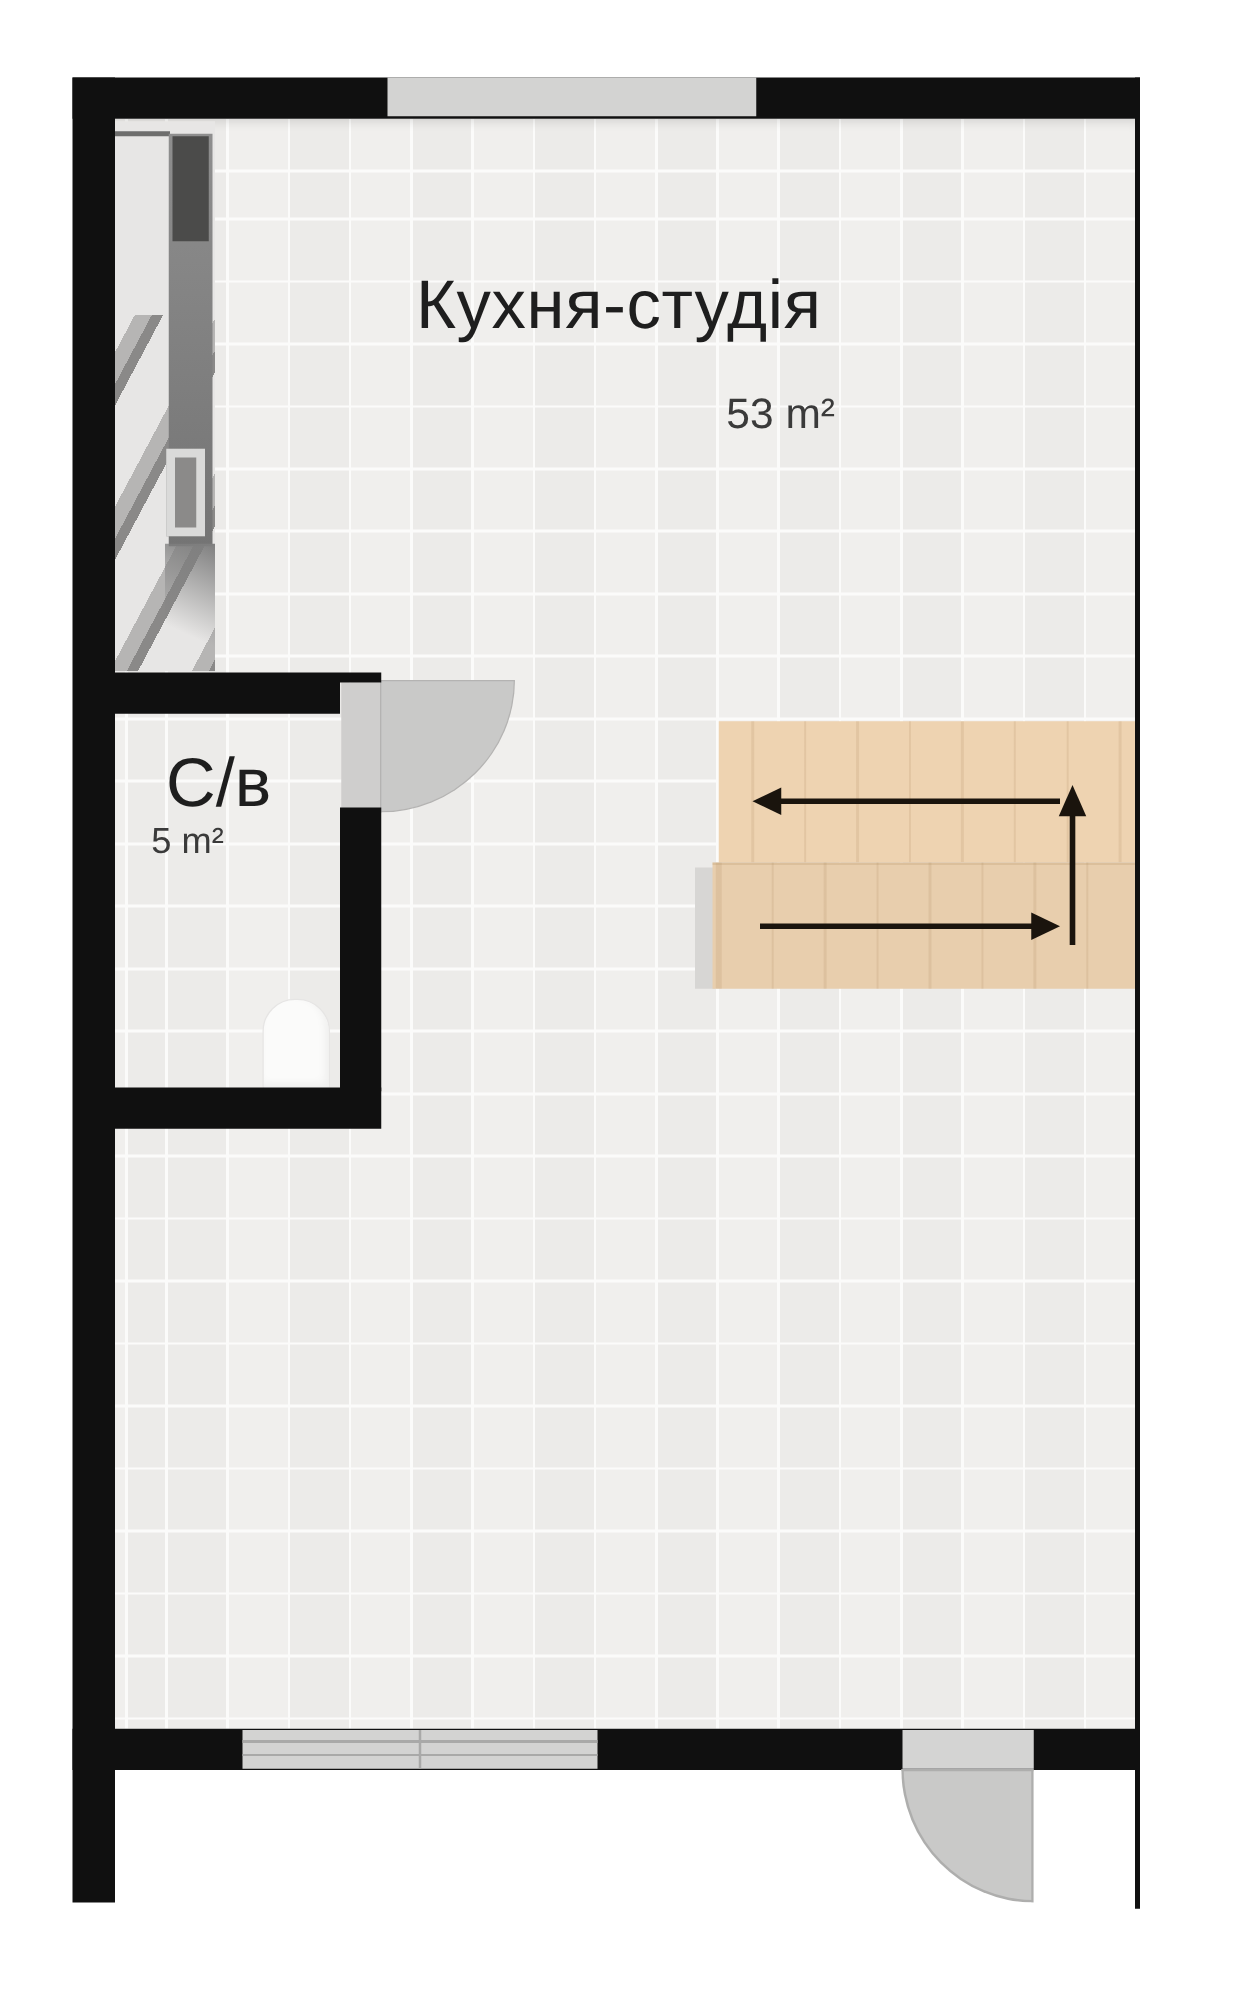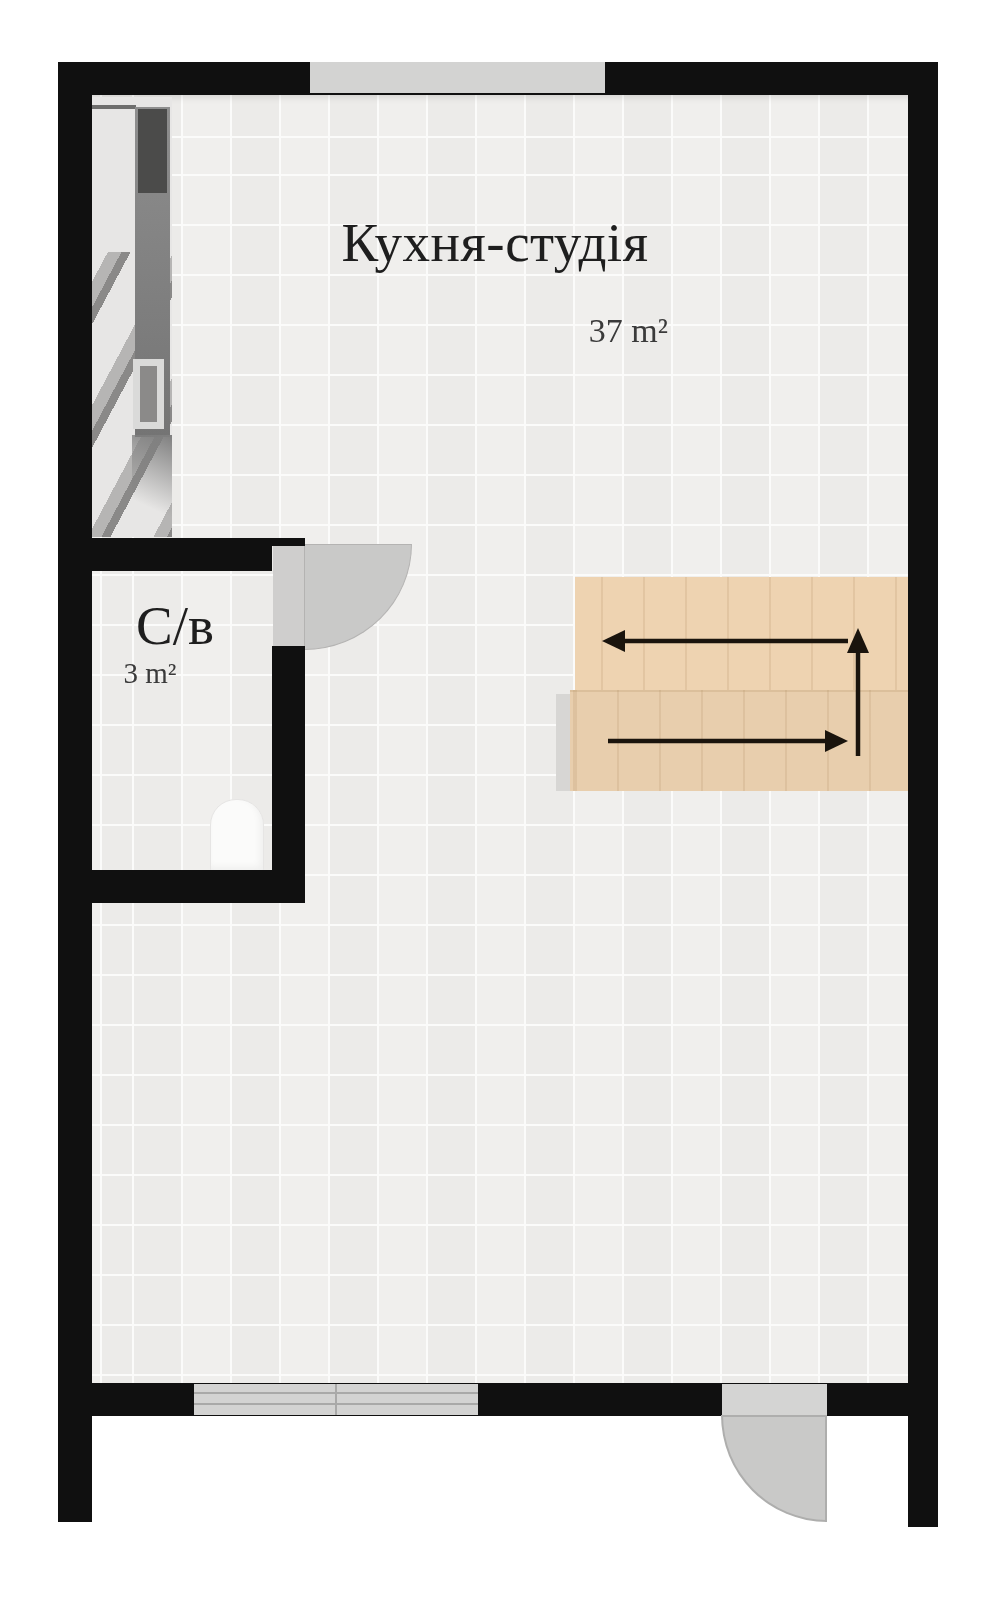--- a/index.html
+++ b/index.html
@@ -1,18 +1,18 @@
 <!DOCTYPE html>
 <html style="--wall: #101010; --floor: #f0efed; --grid: #fbfbfa; --outside: #ffffff; --stairs-upper: #eed3b1; --stairs-lower: #e8cead; --door-swing: #c9c9c8; --window-glass: #d3d3d2; --arrow: #1a140d; --text-primary: #1e1e1e; --text-secondary: #3a3a3a;"><head>
 <meta charset="utf-8">
 <style>
   html,body{margin:0;padding:0;background:#ffffff;}
   .canvas{
-    position:relative;width:1000px;height:1597px;background:var(--outside,#ffffff);
-    font-family:Liberation Serif, serif;overflow:hidden;
+    position:relative;width:912px;height:1597px;background:var(--outside,#ffffff);
+    font-family:Liberation Sans, sans-serif;overflow:hidden;
   }
   .abs{position:absolute;}
   
   .floor{
     left:92px;top:95px;width:816px;height:1288px;
     background-color:var(--floor,#f0efed);
     background-image:
       repeating-linear-gradient(90deg, var(--grid,#fbfbfa) 0 2px, rgba(255,255,255,0) 2px 49px),
       repeating-linear-gradient(0deg,  var(--grid,#fbfbfa) 0 2px, rgba(255,255,255,0) 2px 50px),
       repeating-linear-gradient(90deg, rgba(0,0,0,0.015) 0 49px, rgba(255,255,255,0.02) 49px 98px);
@@ -148,17 +148,17 @@
       <line x1="858" y1="756" x2="858" y2="650"></line>
       <polygon points="858,628 847,653 869,653"></polygon>
     </g>
     <g>
       <line x1="608" y1="741" x2="828" y2="741"></line>
       <polygon points="848,741 825,730 825,752"></polygon>
     </g>
   </svg>
 
   <div class="abs lbl room-title">Кухня-студія</div>
-  <div class="abs lbl room-area">37 m²</div>
+  <div class="abs lbl room-area">53 m²</div>
   <div class="abs lbl bath-title">С/в</div>
-  <div class="abs lbl bath-area">3 m²</div>
+  <div class="abs lbl bath-area">5 m²</div>
 
 </div>
 
 </body></html>

